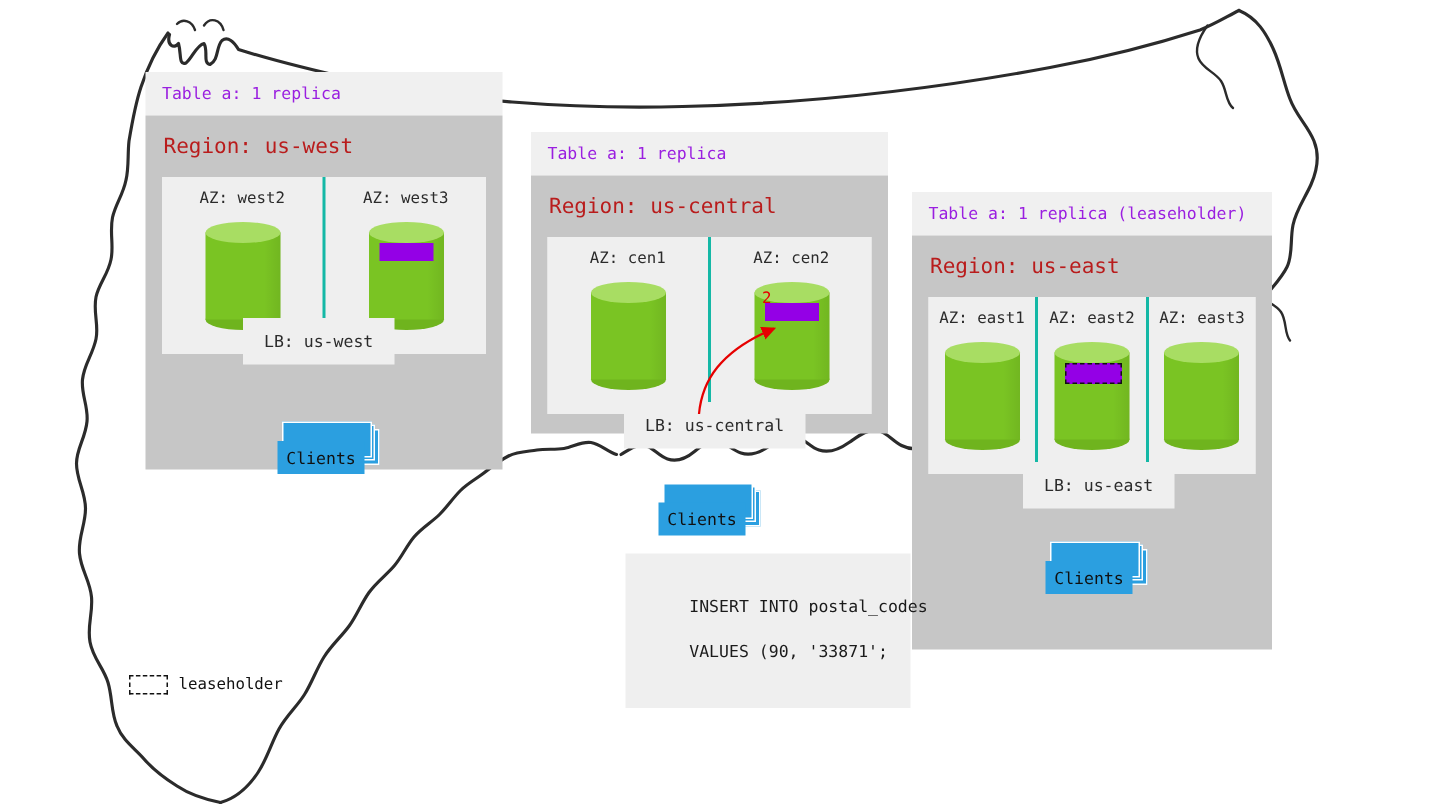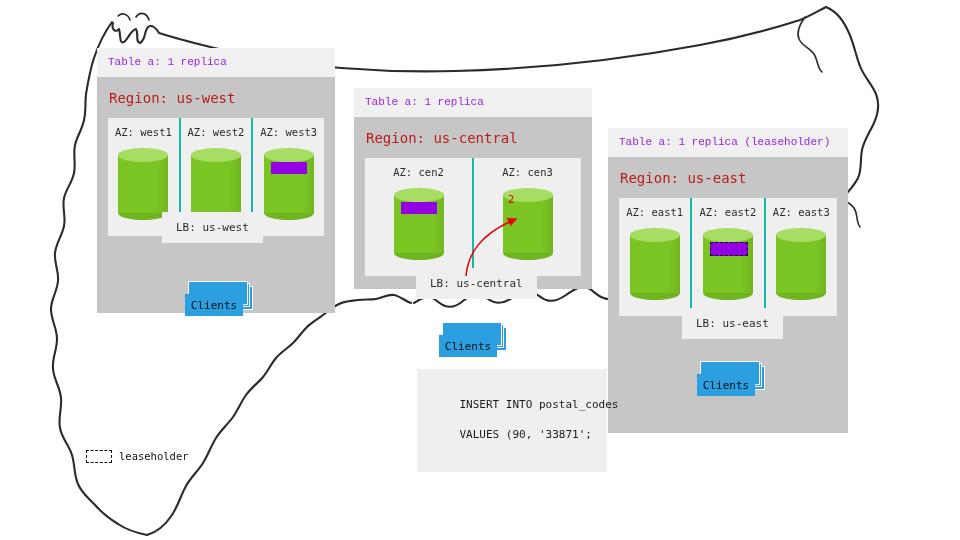--- a/index.html
+++ b/index.html
@@ -10,21 +10,21 @@
   #stage{position:absolute;inset:0;width:960px;height:540px;}
 
   
   #usmap{position:absolute;left:0;top:0;width:960px;height:540px;pointer-events:none;}
 
   
   .region{position:absolute;}
   .region-title{
     background:#f0f0f0;color:#9a1fe0;
     font-size:11px;line-height:11px;
-    padding:9px 0 9px 11px;letter-spacing:0px;white-space:nowrap;font-family:Liberation Mono, monospace;
+    padding:9px 0 9px 11px;letter-spacing:0px;white-space:nowrap;
   }
   .region-body{background:#c6c6c6;padding:0 0 0 0;}
   .region-name{
     color:#b91c1c;font-size:14px;line-height:14px;
     padding:14px 0 13px 12px;white-space:nowrap;
   }
   .az-row{display:flex;background:#efefef;}
   .az-cell{
     flex:1;background:#efefef;position:relative;
     display:flex;flex-direction:column;align-items:center;
@@ -278,29 +278,20 @@
     <path d="M118,16 C122,12 128,14 130,20" stroke="#2b2b2b" stroke-width="1.6" stroke-linecap="round" fill="none"></path>
     <path d="M136,17 C140,11 147,13 149,20" stroke="#2b2b2b" stroke-width="1.6" stroke-linecap="round" fill="none"></path>
   </svg>
 
   <div class="region" id="r-west" style="left:97px;top:48px;width:238px;">
     <div class="region-title">Table a: 1 replica</div>
     <div class="region-body" style="height:236px;">
       <div class="region-name">Region: us-west</div>
       <div class="az-row" style="margin:0 11px;height:118px;">
         <div class="az-cell">
-          <div class="az-label">AZ: west1</div>
-          <div class="cyl" style="width:50px;height:72px;">
-            <div class="bot"></div>
-              <div class="body"></div>
-              <div class="shade"></div>
-              <div class="top"></div>
-          </div>
-        </div>
-        <div class="az-cell">
           <div class="az-label">AZ: west2</div>
           <div class="cyl" style="width:50px;height:72px;">
             <div class="bot"></div>
               <div class="body"></div>
               <div class="shade"></div>
               <div class="top"></div>
           </div>
         </div>
         <div class="az-cell">
           <div class="az-label">AZ: west3</div>
@@ -322,36 +313,36 @@
       <div class="front" style="width:58px;height:22px;">Clients</div>
     </div>
   </div>
 
   <div class="region" id="r-central" style="left:354px;top:88px;width:238px;">
     <div class="region-title">Table a: 1 replica</div>
     <div class="region-body" style="height:172px;">
       <div class="region-name">Region: us-central</div>
       <div class="az-row" style="margin:0 11px;height:118px;">
         <div class="az-cell">
+          <div class="az-label">AZ: cen1</div>
+          <div class="cyl" style="width:50px;height:72px;">
+            <div class="bot"></div>
+              <div class="body"></div>
+              <div class="shade"></div>
+              <div class="top"></div>
+          </div>
+        </div>
+        <div class="az-cell">
           <div class="az-label">AZ: cen2</div>
           <div class="cyl" style="width:50px;height:72px;">
             <div class="bot"></div>
               <div class="body"></div>
               <div class="shade"></div>
               <div class="top"></div>
             <div class="range" style="left:7px;top:14px;width:36px;height:12px;"></div>
-          </div>
-        </div>
-        <div class="az-cell">
-          <div class="az-label">AZ: cen3</div>
-          <div class="cyl" style="width:50px;height:72px;">
-            <div class="bot"></div>
-              <div class="body"></div>
-              <div class="shade"></div>
-              <div class="top"></div>
           </div>
         </div>
       </div>
     </div>
     <div class="lb" style="left:62px;top:180px;">LB: us-central</div>
     <div class="clients" style="left:85px;top:231px;width:72px;height:34px;">
       <div class="sheet" style="left:8px;top:8px;width:58px;height:22px;"></div>
       <div class="sheet" style="left:5px;top:5px;width:58px;height:22px;"></div>
       <div class="sheet" style="left:2.5px;top:2.5px;width:58px;height:22px;"></div>
       <div class="front" style="width:58px;height:22px;">Clients</div>

